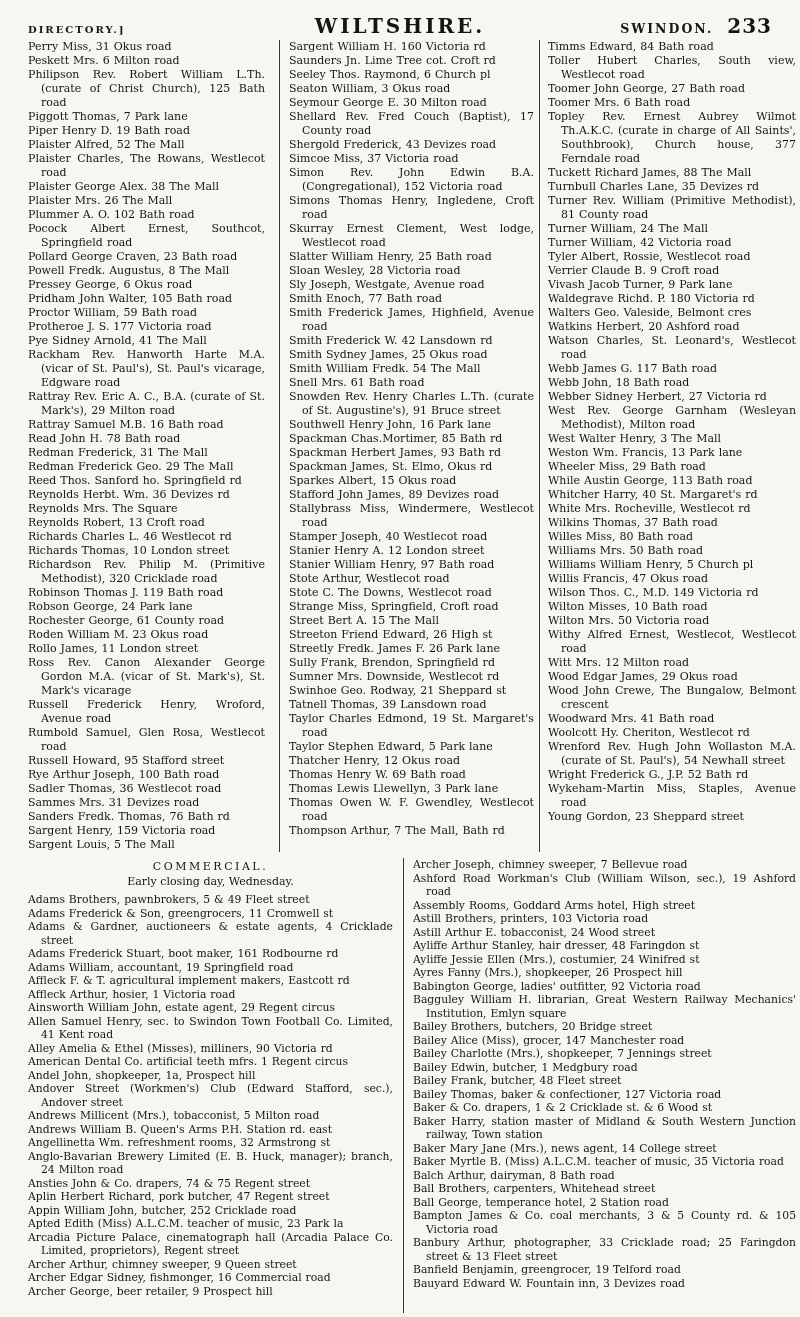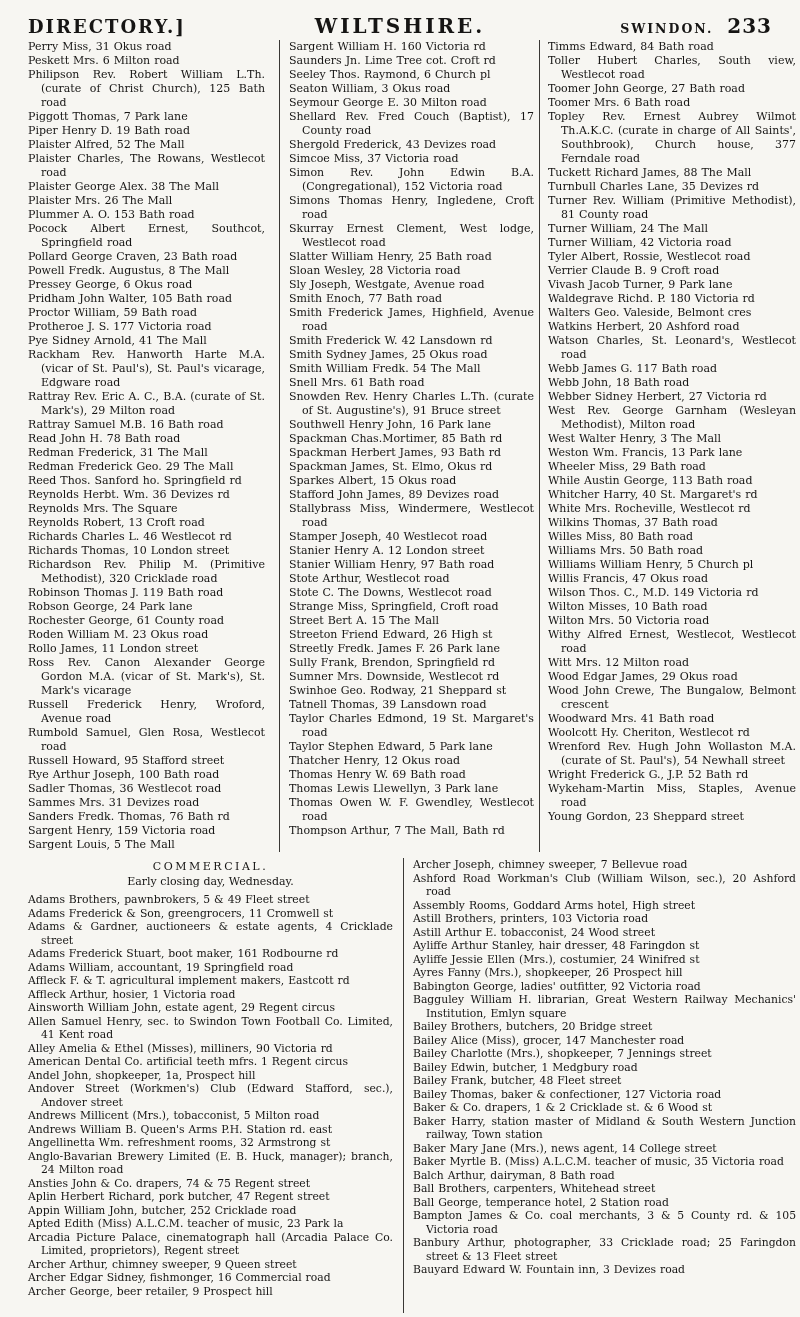--- a/index.html
+++ b/index.html
@@ -17,21 +17,21 @@
   
   .running-head {
     display: flex;
     align-items: baseline;
     padding: 14px 28px 2px 28px;
     height: 22px;
     box-sizing: content-box;
   }
   .head-left {
     width: 230px;
-    font-size: 18px;
+    font-size: 10px;
     letter-spacing: 2px;
     font-weight: bold;
   }
   .head-center {
     flex: 1;
     text-align: center;
     font-size: 20px;
     font-weight: bold;
     letter-spacing: 3px;
   }
@@ -107,21 +107,21 @@
     <div class="res-col res-col-1">
         <div class="entry">Perry Miss, 31 Okus road</div>
         <div class="entry">Peskett Mrs. 6 Milton road</div>
         <div class="entry">Philipson Rev. Robert William L.Th. (curate of Christ Church), 125 Bath road</div>
         <div class="entry">Piggott Thomas, 7 Park lane</div>
         <div class="entry">Piper Henry D. 19 Bath road</div>
         <div class="entry">Plaister Alfred, 52 The Mall</div>
         <div class="entry">Plaister Charles, The Rowans, Westlecot road</div>
         <div class="entry">Plaister George Alex. 38 The Mall</div>
         <div class="entry">Plaister Mrs. 26 The Mall</div>
-        <div class="entry">Plummer A. O. 153 Bath road</div>
+        <div class="entry">Plummer A. O. 102 Bath road</div>
         <div class="entry">Pocock Albert Ernest, Southcot, Springfield road</div>
         <div class="entry">Pollard George Craven, 23 Bath road</div>
         <div class="entry">Powell Fredk. Augustus, 8 The Mall</div>
         <div class="entry">Pressey George, 6 Okus road</div>
         <div class="entry">Pridham John Walter, 105 Bath road</div>
         <div class="entry">Proctor William, 59 Bath road</div>
         <div class="entry">Protheroe J. S. 177 Victoria road</div>
         <div class="entry">Pye Sidney Arnold, 41 The Mall</div>
         <div class="entry">Rackham Rev. Hanworth Harte M.A. (vicar of St. Paul's), St. Paul's vicarage, Edgware road</div>
         <div class="entry">Rattray Rev. Eric A. C., B.A. (curate of St. Mark's), 29 Milton road</div>
@@ -278,21 +278,21 @@
           <div class="entry">Appin William John, butcher, 252 Cricklade road</div>
           <div class="entry">Apted Edith (Miss) A.L.C.M. teacher of music, 23 Park la</div>
           <div class="entry">Arcadia Picture Palace, cinematograph hall (Arcadia Palace Co. Limited, proprietors), Regent street</div>
           <div class="entry">Archer Arthur, chimney sweeper, 9 Queen street</div>
           <div class="entry">Archer Edgar Sidney, fishmonger, 16 Commercial road</div>
           <div class="entry">Archer George, beer retailer, 9 Prospect hill</div>
         </div>
     </div>
     <div class="com-col com-col-2">
         <div class="entry">Archer Joseph, chimney sweeper, 7 Bellevue road</div>
-        <div class="entry">Ashford Road Workman's Club (William Wilson, sec.), 20 Ashford road</div>
+        <div class="entry">Ashford Road Workman's Club (William Wilson, sec.), 19 Ashford road</div>
         <div class="entry">Assembly Rooms, Goddard Arms hotel, High street</div>
         <div class="entry">Astill Brothers, printers, 103 Victoria road</div>
         <div class="entry">Astill Arthur E. tobacconist, 24 Wood street</div>
         <div class="entry">Ayliffe Arthur Stanley, hair dresser, 48 Faringdon st</div>
         <div class="entry">Ayliffe Jessie Ellen (Mrs.), costumier, 24 Winifred st</div>
         <div class="entry">Ayres Fanny (Mrs.), shopkeeper, 26 Prospect hill</div>
         <div class="entry">Babington George, ladies' outfitter, 92 Victoria road</div>
         <div class="entry">Bagguley William H. librarian, Great Western Railway Mechanics' Institution, Emlyn square</div>
         <div class="entry">Bailey Brothers, butchers, 20 Bridge street</div>
         <div class="entry">Bailey Alice (Miss), grocer, 147 Manchester road</div>
@@ -302,17 +302,18 @@
         <div class="entry">Bailey Thomas, baker &amp; confectioner, 127 Victoria road</div>
         <div class="entry">Baker &amp; Co. drapers, 1 &amp; 2 Cricklade st. &amp; 6 Wood st</div>
         <div class="entry">Baker Harry, station master of Midland &amp; South Western Junction railway, Town station</div>
         <div class="entry">Baker Mary Jane (Mrs.), news agent, 14 College street</div>
         <div class="entry">Baker Myrtle B. (Miss) A.L.C.M. teacher of music, 35 Victoria road</div>
         <div class="entry">Balch Arthur, dairyman, 8 Bath road</div>
         <div class="entry">Ball Brothers, carpenters, Whitehead street</div>
         <div class="entry">Ball George, temperance hotel, 2 Station road</div>
         <div class="entry">Bampton James &amp; Co. coal merchants, 3 &amp; 5 County rd. &amp; 105 Victoria road</div>
         <div class="entry">Banbury Arthur, photographer, 33 Cricklade road; 25 Faringdon street &amp; 13 Fleet street</div>
+        <div class="entry">Banfield Benjamin, greengrocer, 19 Telford road</div>
         <div class="entry">Bauyard Edward W. Fountain inn, 3 Devizes road</div>
       </div>
   </div>
 
 </div>
 
 </body></html>

